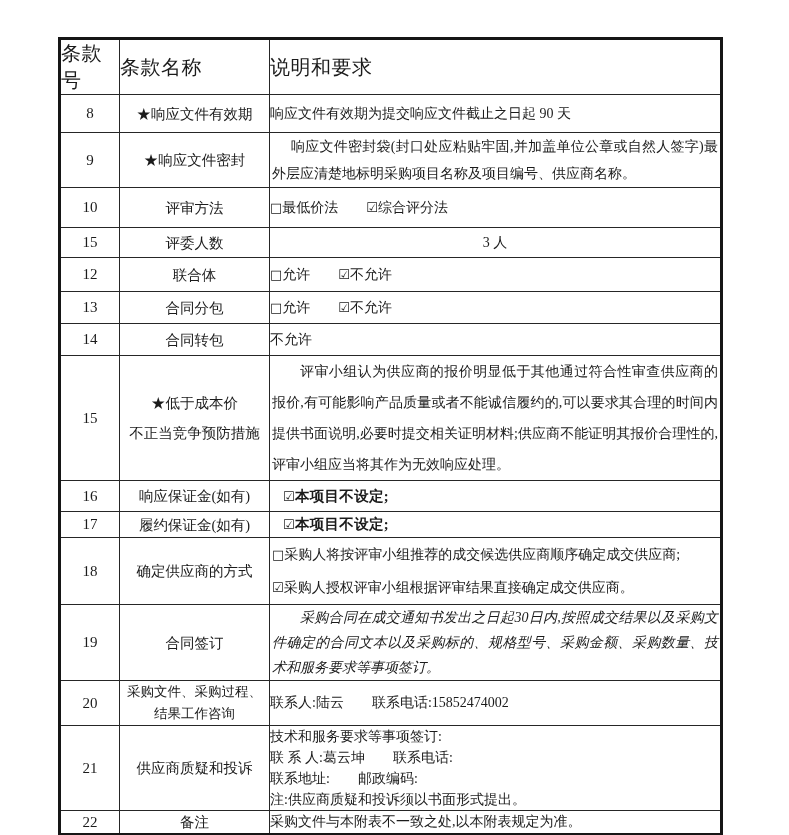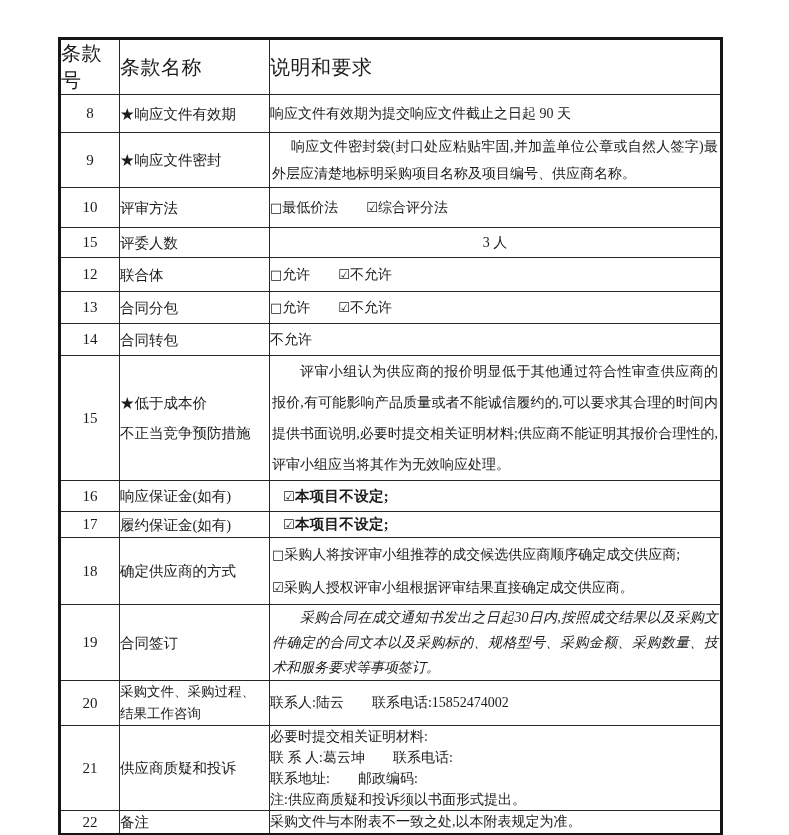--- a/index.html
+++ b/index.html
@@ -41,21 +41,21 @@
   }
   thead tr { height: 35px; }
   th.h { text-align: left; font-size: 20px; letter-spacing: 0.5px; }
 
   td.col1 {
     text-align: center;
     font-size: 15px;
     font-family: "Liberation Serif", "DejaVu Serif", serif;
   }
   td.col2 {
-    text-align: left;
+    text-align: center;
     font-size: 14.5px;
     white-space: pre-line;
     line-height: 22px;
     padding: 1px 2px;
   }
   td.col3 {
     font-size: 14px;
     padding: 1px 8px 1px 11px;
   }
   .line { line-height: 22px; }
@@ -210,21 +210,21 @@
           <td class="col2">采购文件、采购过程、
 结果工作咨询</td>
           <td class="col3">
             <div class="line"><span>联系人:陆云　　联系电话:15852474002</span></div>
           </td>
         </tr>
         <tr data-row="21">
           <td class="col1">21</td>
           <td class="col2">供应商质疑和投诉</td>
           <td class="col3">
-            <div class="line"><span>必要时提交相关证明材料:</span></div>
+            <div class="line"><span>技术和服务要求等事项签订:</span></div>
             <div class="line"><span>联 系 人:葛云坤　　联系电话:</span></div>
             <div class="line"><span>联系地址:　　邮政编码:</span></div>
             <div class="line"><span>注:供应商质疑和投诉须以书面形式提出。</span></div>
           </td>
         </tr>
         <tr data-row="22">
           <td class="col1">22</td>
           <td class="col2">备注</td>
           <td class="col3">
             <div class="line"><span>采购文件与本附表不一致之处,以本附表规定为准。</span></div>

